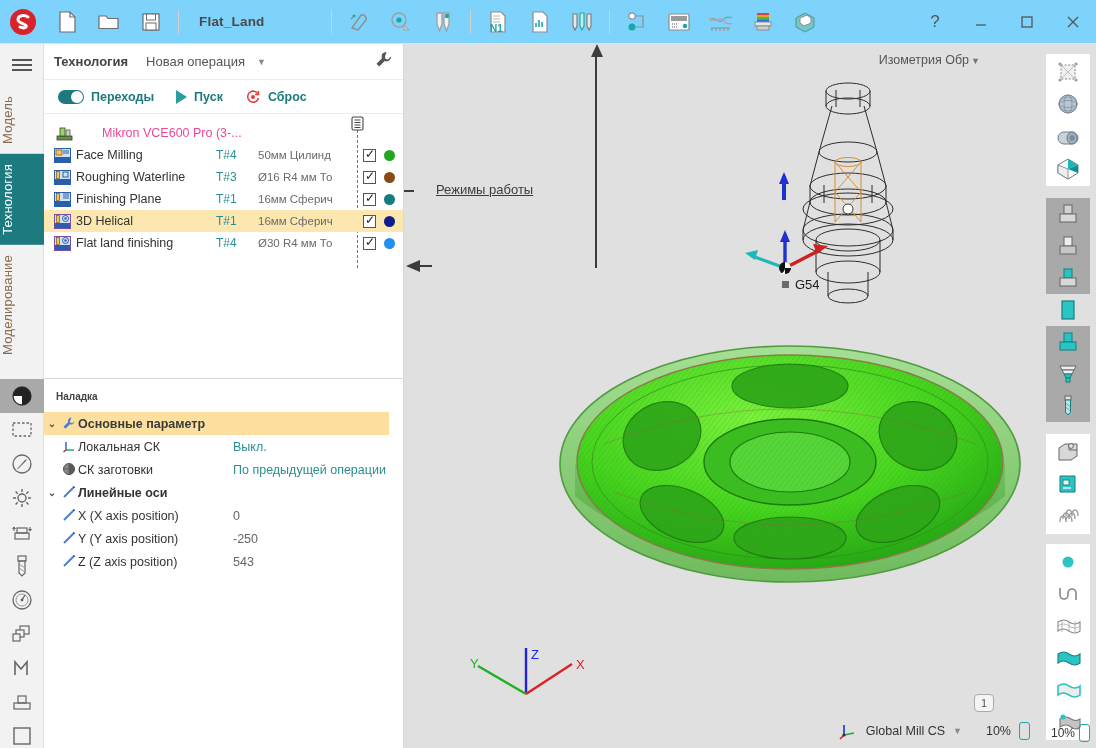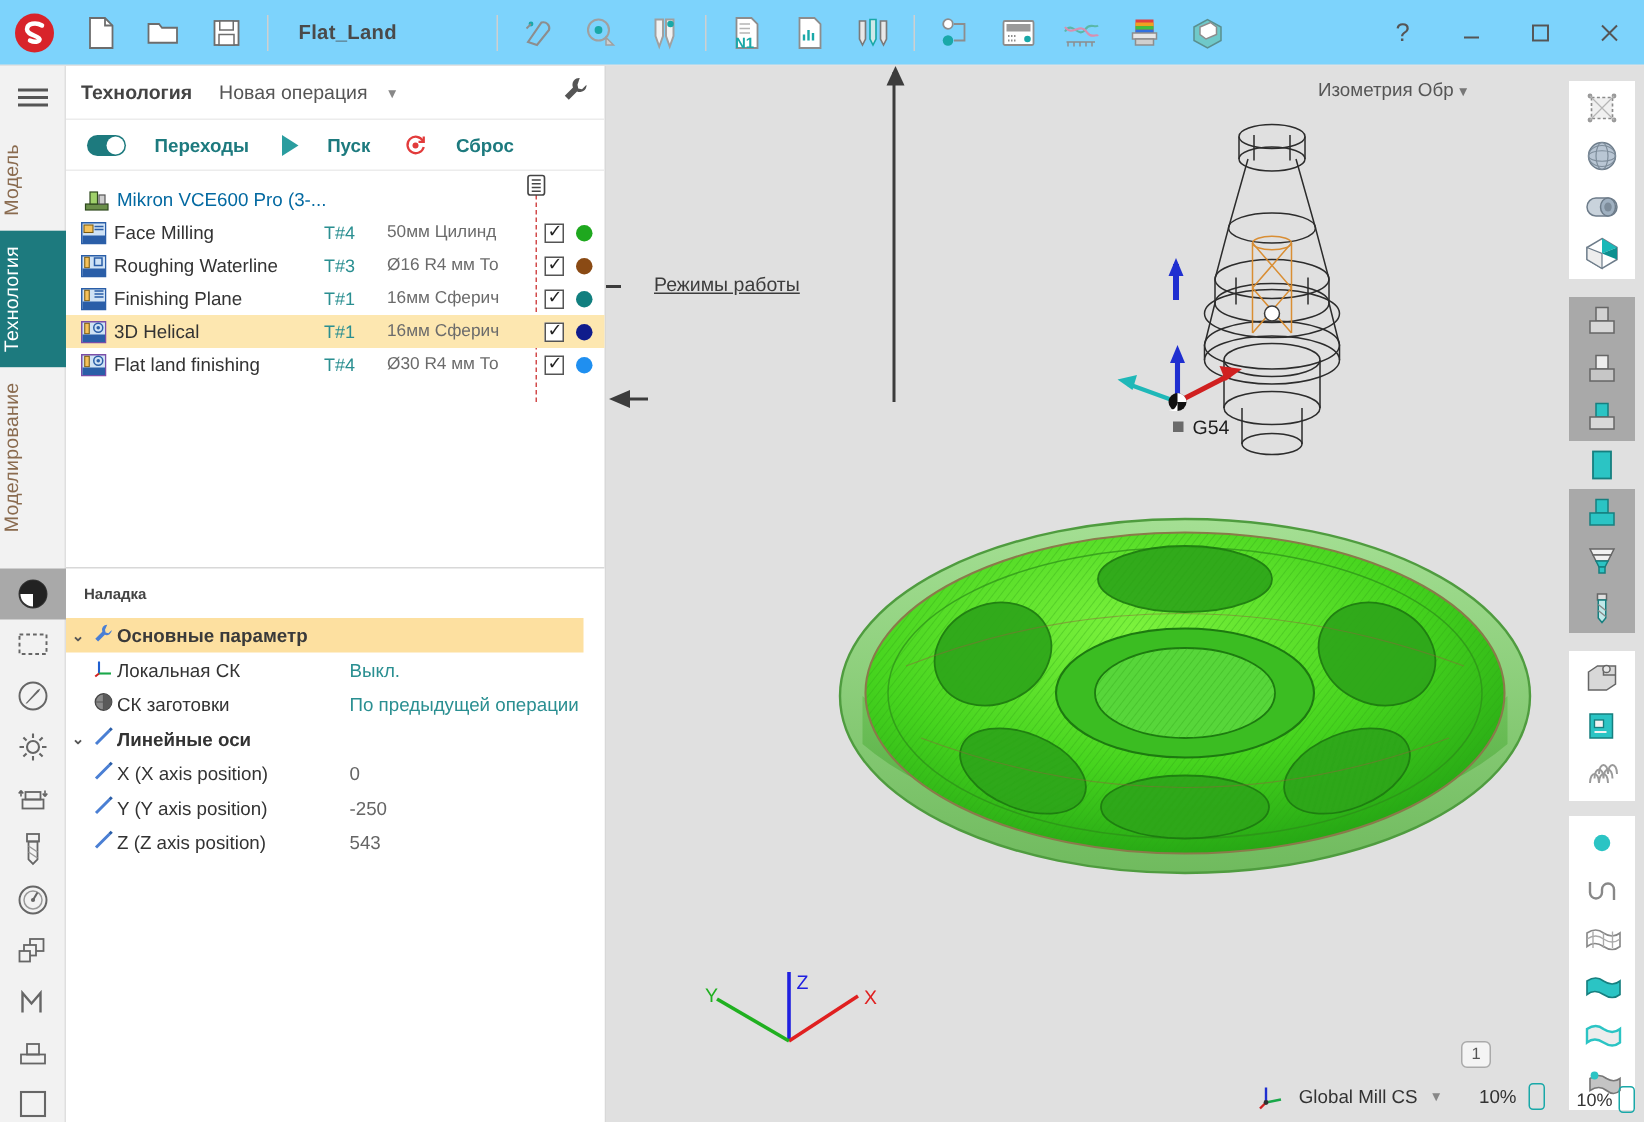--- a/index.html
+++ b/index.html
@@ -72,21 +72,21 @@
   .panel-head .pop {
     font-size: 13px; color: #555; margin-left: 18px;
   }
   .caret { margin-left: 12px; color: #888; font-size: 9px; }
   .wrench { margin-left: auto; cursor: pointer; }
 
   .panel-actions {
     height: 34px; display: flex; align-items: center; padding: 0 14px; gap: 22px;
     border-bottom: 1px solid #ececec;
   }
-  .pact { display: flex; align-items: center; gap: 19px; font-size: 12.5px; color: #1d7a7e;
+  .pact { display: flex; align-items: center; gap: 7px; font-size: 12.5px; color: #1d7a7e;
           font-weight: bold; cursor: pointer; }
   .toggle {
     width: 26px; height: 14px; border-radius: 7px; background: #1d7a7e; position: relative;
   }
   .toggle::after {
     content: ""; position: absolute; right: 1px; top: 1px; width: 12px; height: 12px;
     border-radius: 50%; background: #fff;
   }
   .tri { width: 0; height: 0; border-left: 11px solid #2a9d9f;
          border-top: 7px solid transparent; border-bottom: 7px solid transparent; }
@@ -94,21 +94,21 @@
   
   .tree { padding: 8px 0 0 0; position: relative; height: 220px; }
   .trow {
     display: flex; align-items: center; height: 22px; font-size: 12.5px; color: #333;
     padding-left: 10px; cursor: pointer; position: relative;
   }
   .trow.machine { padding-left: 12px; }
   .trow.sel { background: #fde7b0; }
   .ticon { width: 17px; height: 15px; margin-right: 5px; flex: 0 0 auto; }
   .tname { flex: 0 0 140px; overflow: hidden; white-space: nowrap; }
-  .tname.machine { flex: 0 0 auto; color: #0369a1; }
+  .tname.machine { flex: 0 0 auto; color: #ec4899; margin-left: 24px; }
   .ttool { flex: 0 0 42px; color: #2a8f91; font-size: 12px; }
   .tdesc { flex: 0 0 105px; color: #6b6b6b; font-size: 11.5px; overflow: hidden;
            white-space: nowrap; }
   .tchk {
     width: 13px; height: 13px; border: 1px solid #555; background: #fff; flex: 0 0 auto;
     position: relative; margin-right: 8px;
   }
   .tchk::after {
     content: "✓"; position: absolute; left: 1px; top: -3px; font-size: 12px; color: #222;
   }

